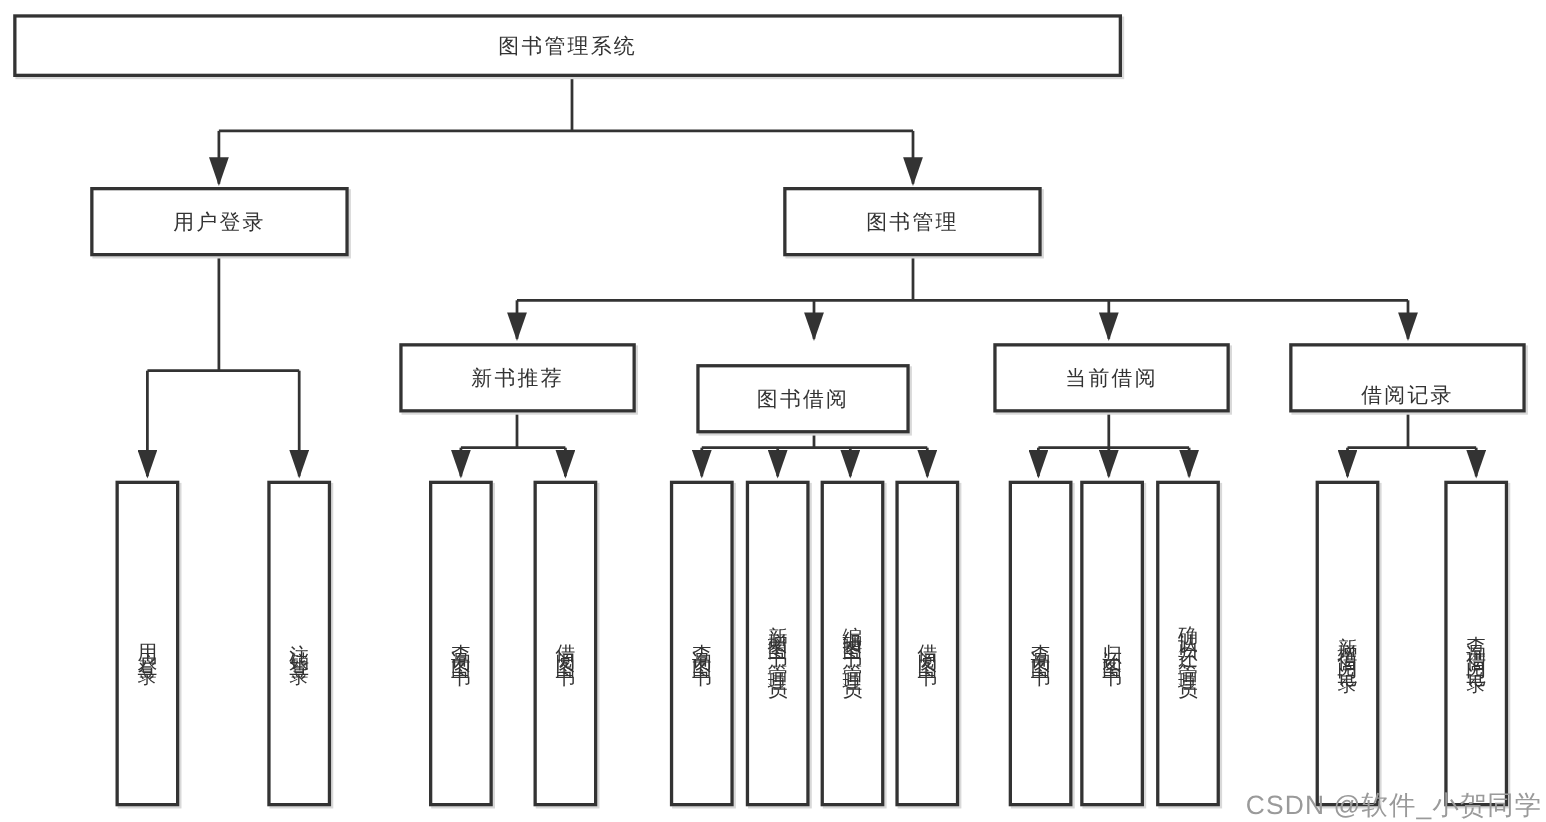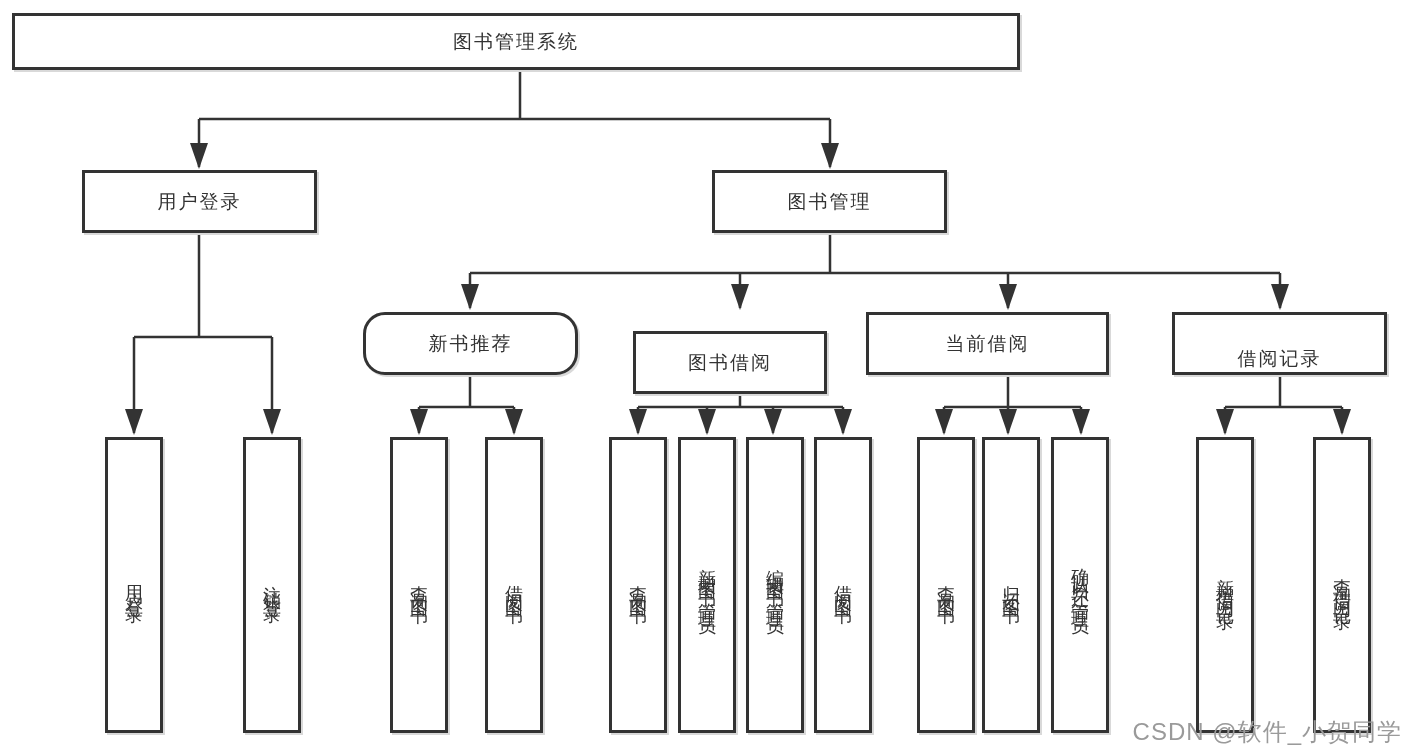--- a/index.html
+++ b/index.html
@@ -97,27 +97,27 @@
     <span>图书管理系统</span>
   </div>
 
   <div class="node" style="left:82px; top:170px; width:235px; height:63px;">
     <span>用户登录</span>
   </div>
   <div class="node" style="left:712px; top:170px; width:235px; height:63px;align-items:center;">
     <span>图书管理</span>
   </div>
 
-  <div class="node" style="left:363px; top:312px; width:215px; height:63px;border-radius:22px;">
+  <div class="node" style="left:363px; top:312px; width:215px; height:63px;">
     <span>新书推荐</span>
   </div>
   <div class="node" style="left:633px; top:331px; width:194px; height:63px;">
     <span>图书借阅</span>
   </div>
-  <div class="node" style="left:866px; top:312px; width:243px; height:63px;text-align:right;">
+  <div class="node" style="left:903px; top:312px; width:215px; height:63px;text-align:right;">
     <span>当前借阅</span>
   </div>
   <div class="node" style="left:1172px; top:312px; width:215px; height:63px;align-items:flex-end;">
     <span>借阅记录</span>
   </div>
 
   <div class="node leaf" style="left:105px; top:437px; width:58px; height:296px;">
     <span>用户登录</span>
   </div>
   <div class="node leaf" style="left:243px; top:437px; width:58px; height:296px;">

